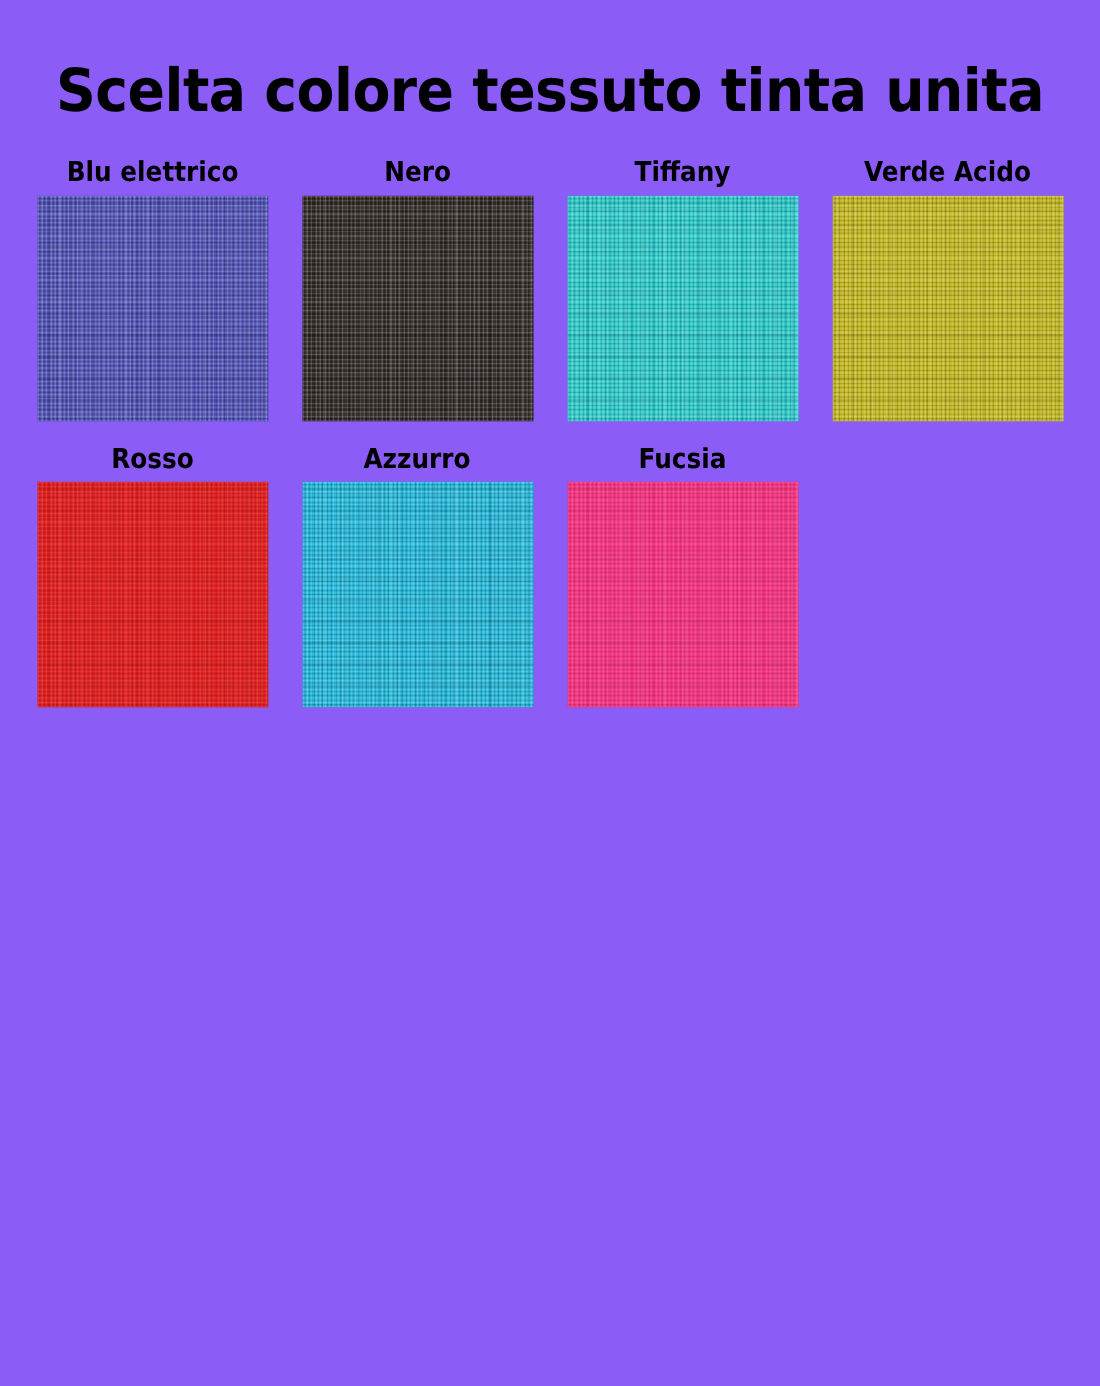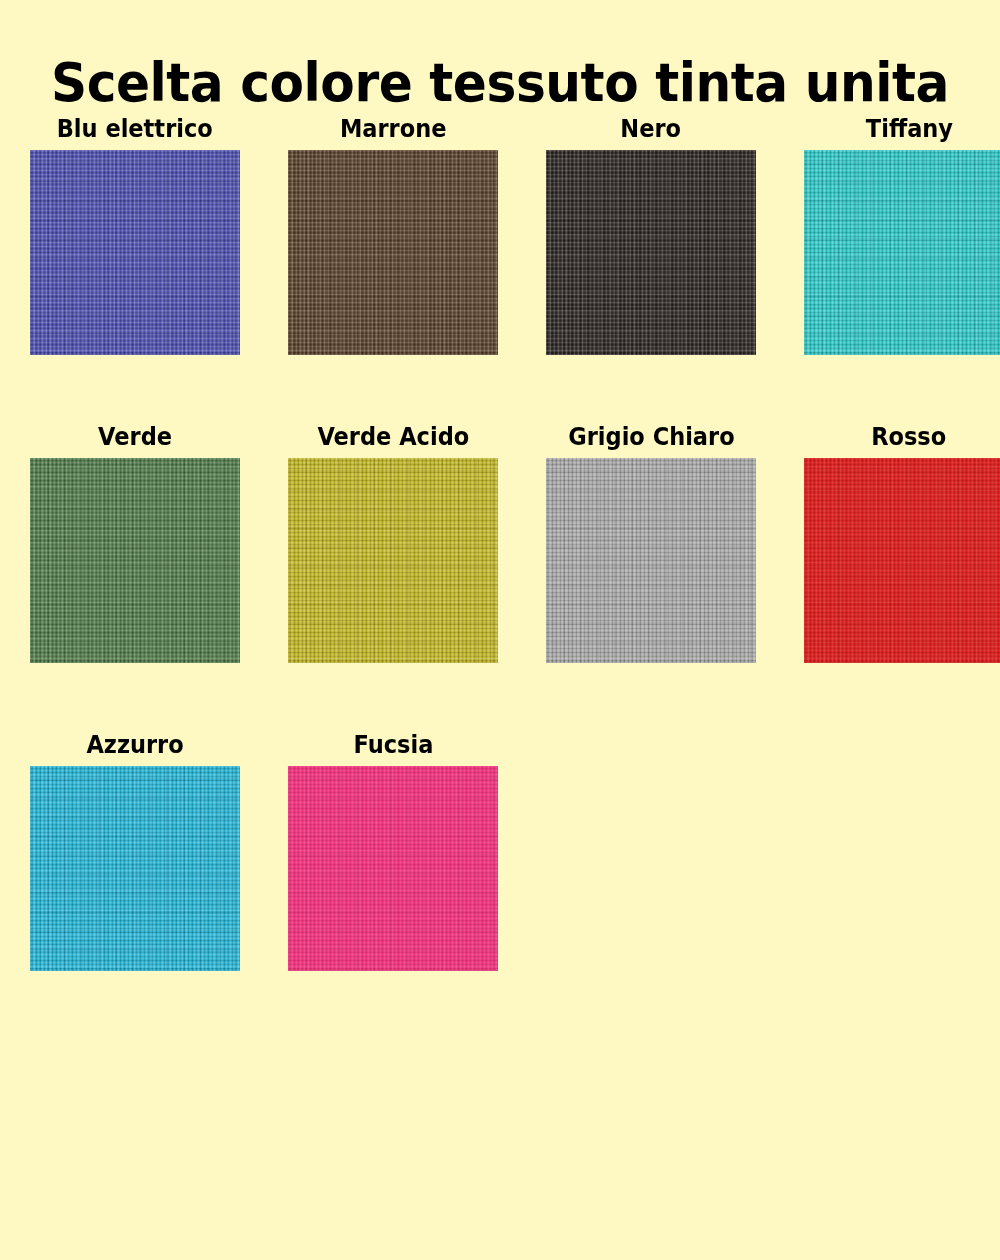--- a/index.html
+++ b/index.html
@@ -13,21 +13,21 @@
     width: 1000px;
     height: 1260px;
     font-family: "DejaVu Sans", "Liberation Sans", sans-serif;
     overflow: hidden;
     position: relative;
   }
 
   .page {
     width: 1000px;
     height: 1260px;
-    background: #fef9c3;
+    background: #8b5cf6;
     position: relative;
   }
 
   
   .title-wrap {
     width: 100%;
     text-align: center;
     padding-top: 52px;
   }
   .page-title {
@@ -38,27 +38,27 @@
     color: #000000;
     letter-spacing: -0.5px;
     transform: scaleX(0.93);
     transform-origin: center center;
     white-space: nowrap;
     margin: 0;
   }
 
   
   .swatch-grid {
+    margin-top: 28px;
     padding: 0 30px;
     display: grid;
     grid-template-columns: repeat(4, 1fr);
     grid-auto-rows: 260px;
     column-gap: 24px;
     row-gap: 0px;
-    gap: 48px;
   }
 
   .swatch-cell {
     display: flex;
     flex-direction: column;
     align-items: center;
     justify-content: flex-start;
   }
 
   .swatch-label {
@@ -151,42 +151,30 @@
   <div class="title-wrap">
     <h1 class="page-title">Scelta colore tessuto tinta unita</h1>
   </div>
 
   <div class="swatch-grid">
       <div class="swatch-cell">
         <div class="swatch-label">Blu elettrico</div>
         <div class="swatch-tile" style="background-color: rgb(75, 77, 181);"></div>
       </div>
       <div class="swatch-cell">
-        <div class="swatch-label">Marrone</div>
-        <div class="swatch-tile" style="background-color: rgb(90, 64, 40);"></div>
-      </div>
-      <div class="swatch-cell">
         <div class="swatch-label">Nero</div>
         <div class="swatch-tile" style="background-color: rgb(43, 36, 32);"></div>
       </div>
       <div class="swatch-cell">
         <div class="swatch-label">Tiffany</div>
         <div class="swatch-tile" style="background-color: rgb(38, 204, 204);"></div>
       </div>
       <div class="swatch-cell">
-        <div class="swatch-label">Verde</div>
-        <div class="swatch-tile" style="background-color: rgb(78, 124, 70);"></div>
-      </div>
-      <div class="swatch-cell">
         <div class="swatch-label">Verde Acido</div>
         <div class="swatch-tile" style="background-color: rgb(196, 184, 26);"></div>
-      </div>
-      <div class="swatch-cell">
-        <div class="swatch-label">Grigio Chiaro</div>
-        <div class="swatch-tile" style="background-color: rgb(169, 169, 169);"></div>
       </div>
       <div class="swatch-cell">
         <div class="swatch-label">Rosso</div>
         <div class="swatch-tile smooth" style="background-color: rgb(224, 27, 27);"></div>
       </div>
       <div class="swatch-cell">
         <div class="swatch-label">Azzurro</div>
         <div class="swatch-tile" style="background-color: rgb(28, 184, 220);"></div>
       </div>
       <div class="swatch-cell">

